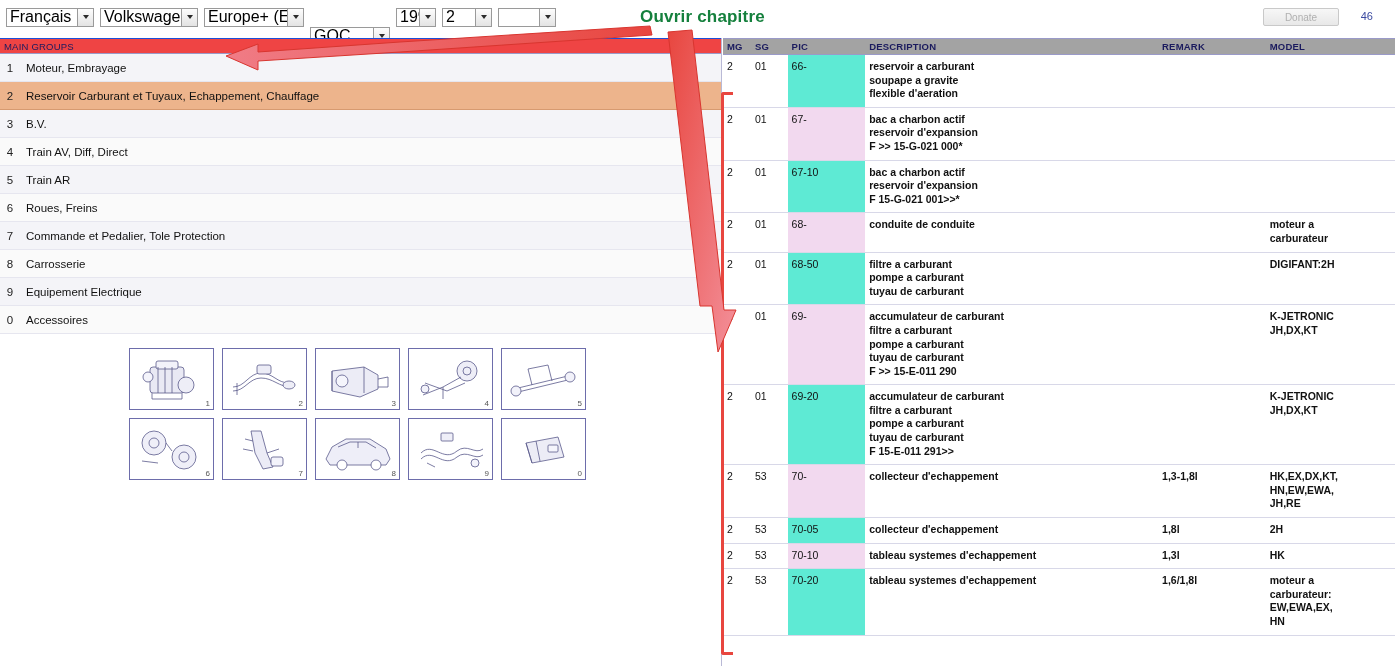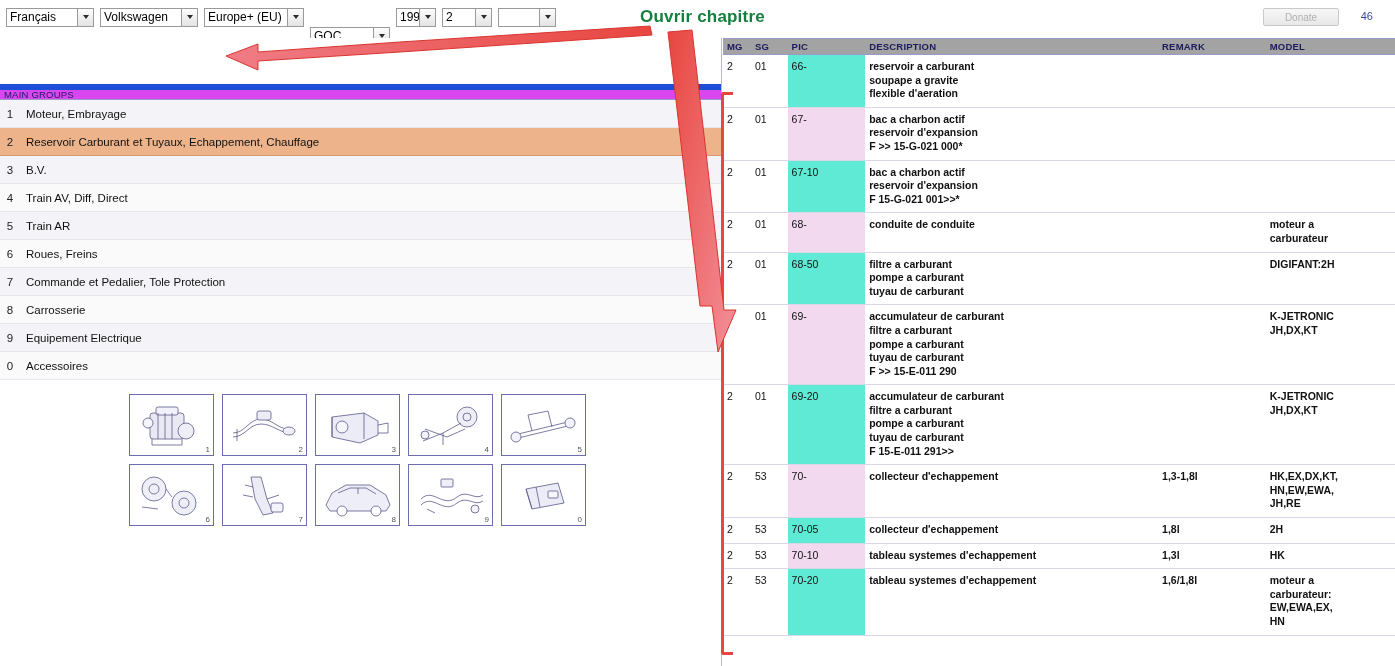--- a/index.html
+++ b/index.html
@@ -21,21 +21,21 @@
     display: flex; align-items: center;
     padding: 0 6px;
     gap: 6px;
   }
   .selectbox {
     position: relative;
     height: 19px;
     border: 1px solid #9a9a9a;
     background: #ffffff;
     display: flex; align-items: center;
-    font-size: 12px;
+    font-size: 16px;
     padding-left: 3px;
     color: #000;
     white-space: nowrap;
     overflow: hidden;
   }
   .selectbox .arrow {
     position: absolute; right: 0; top: 0; bottom: 0;
     width: 16px;
     background: linear-gradient(#fdfdfd,#e3e3e3);
     border-left: 1px solid #9a9a9a;
@@ -73,29 +73,28 @@
 
   
   .left-panel {
     position: absolute; top: 38px; left: 0;
     width: 722px; height: 628px;
     background: #ffffff;
     border-right: 1px solid #b9b9d6;
   }
   .panel-head {
     height: 16px;
-    background: #d946ef;
-    border-top: 6px solid #1d4ed8;
+    background: #ef4444;
+    border-top: 1px solid #1d4ed8;
     border-bottom: 1px solid #9a9ac8;
     font-size: 9.5px;
     color: #1b1b5e;
     display: flex; align-items: center;
     padding-left: 4px;
     letter-spacing: .2px;
-    margin-top: 46px;
   }
   .group-list { width: 100%; }
   .group-row {
     height: 28px;
     display: flex; align-items: center;
     border-bottom: 1px solid #e6e6ef;
     background: #fafafa;
     font-size: 11.5px;
   }
   .group-row:nth-child(odd) { background: #f4f4f8; }

